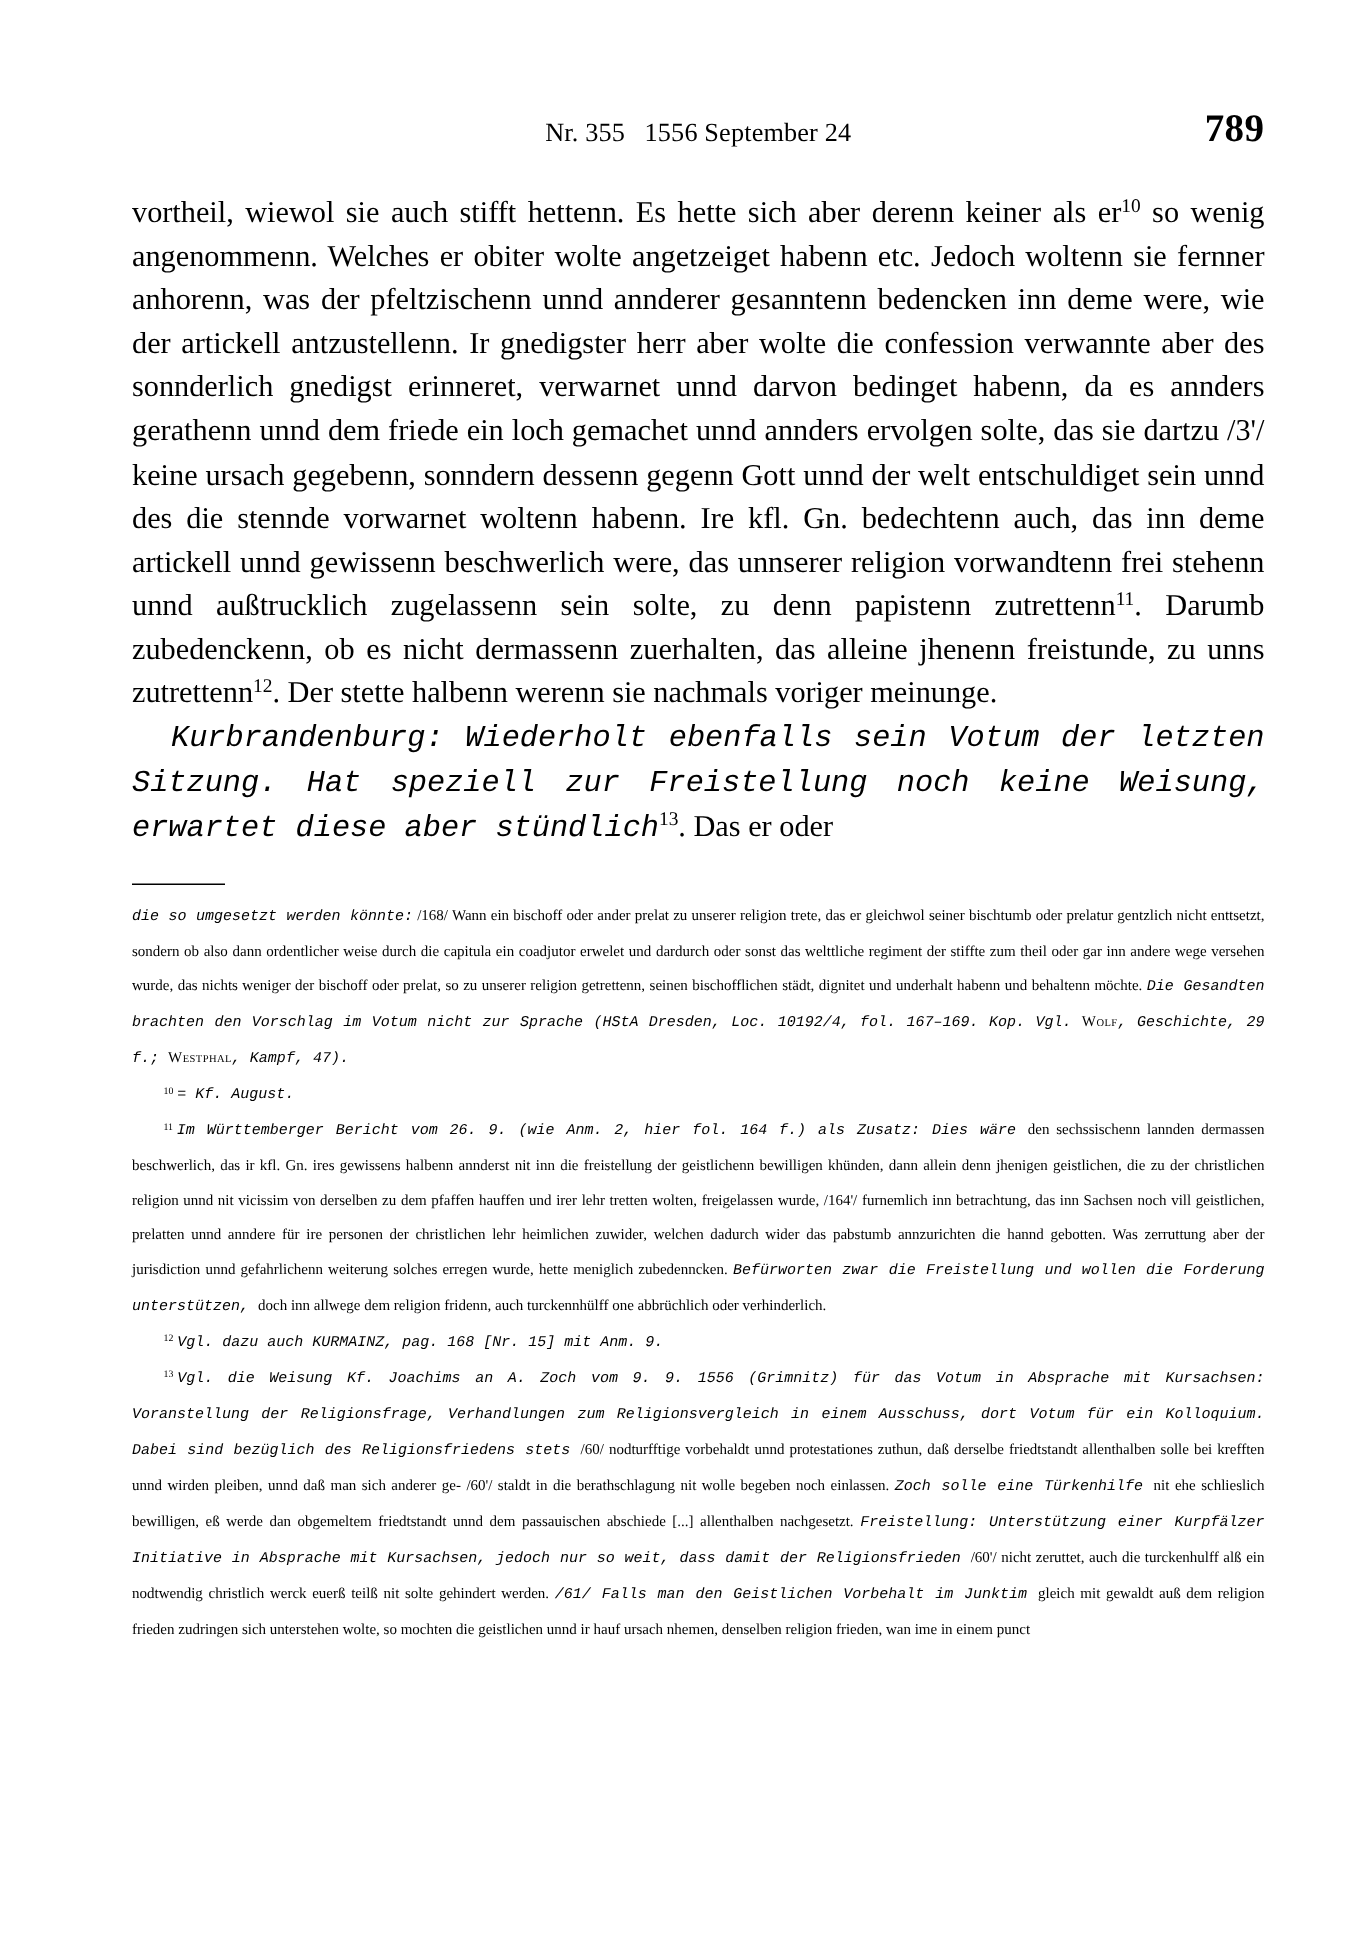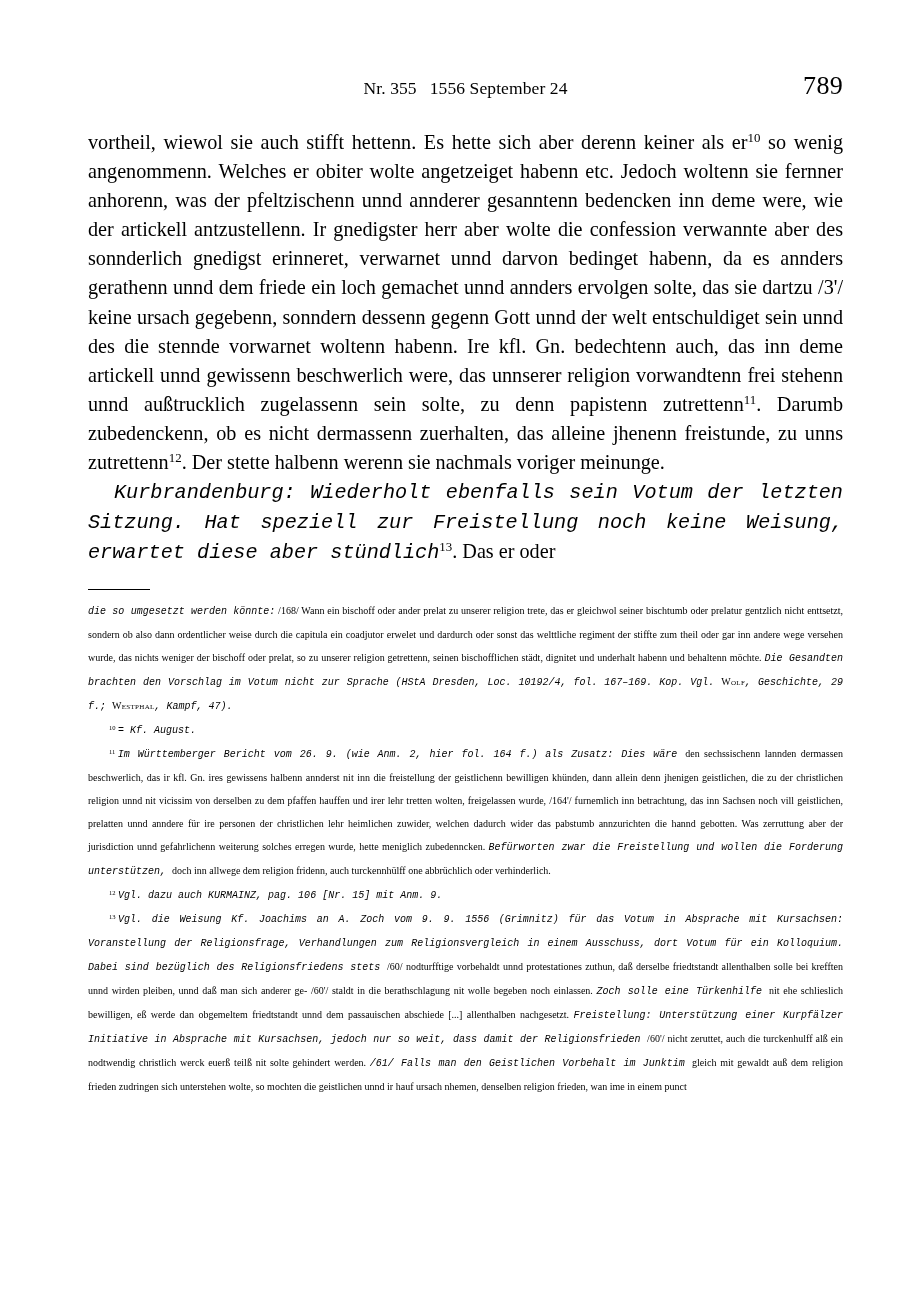--- a/index.html
+++ b/index.html
@@ -34,20 +34,21 @@
     letter-spacing: 0.1px;
     white-space: pre;
   }
   .runhead-center .gap { display: inline-block; width: 13px; }
   .folio {
     position: absolute;
     right: 0;
     top: -7px;
     font-size: 26px;
     letter-spacing: 0.3px;
+    font-weight: bold;
   }
 
   
   .body-block {
     width: 755px;
     font-size: 20.2px;
     line-height: 29.1px;
     text-align: justify;
     text-justify: inter-word;
     hyphens: none;
@@ -108,18 +109,18 @@
       <p><span>vortheil, wiewol sie auch stifft hettenn. Es hette sich aber derenn keiner als er</span><sup>10</sup><span> so wenig angenommenn. Welches er obiter wolte angetzeiget habenn etc. Jedoch woltenn sie fernner anhorenn, was der pfeltzischenn unnd annderer gesanntenn bedencken inn deme were, wie der artickell antzustellenn. Ir gnedigster herr aber wolte die confession verwannte aber des sonnderlich gnedigst erinneret, verwarnet unnd darvon bedinget habenn, da es annders gerathenn unnd dem friede ein loch gemachet unnd annders ervolgen solte, das sie dartzu /3'/ keine ursach gegebenn, sonndern dessenn gegenn Gott unnd der welt entschuldiget sein unnd des die stennde vorwarnet woltenn habenn. Ire kfl. Gn. bedechtenn auch, das inn deme artickell unnd gewissenn beschwerlich were, das unnserer religion vorwandtenn frei stehenn unnd außtrucklich zugelassenn sein solte, zu denn papistenn zutrettenn</span><sup>11</sup><span>. Darumb zubedenckenn, ob es nicht dermassenn zuerhalten, das alleine jhenenn freistunde, zu unns zutrettenn</span><sup>12</sup><span>. Der stette halbenn werenn sie nachmals voriger meinunge.</span></p>
       <p class="para-indent"><span class="ital">Kurbrandenburg: Wiederholt ebenfalls sein Votum der letzten Sitzung. Hat speziell zur Freistellung noch keine Weisung, erwartet diese aber stündlich</span><sup>13</sup><span>. Das er oder</span></p>
     </div>
 
   <div class="fn-area">
     <div class="fn-rule"></div>
     <div class="fn-block" id="fn-block">
         <p><span class="ital">die so umgesetzt werden könnte:</span><span> /168/ Wann ein bischoff oder ander prelat zu unserer religion trete, das er gleichwol seiner bischtumb oder prelatur gentzlich nicht enttsetzt, sondern ob also dann ordentlicher weise durch die capitula ein coadjutor erwelet und dardurch oder sonst das welttliche regiment der stiffte zum theil oder gar inn andere wege versehen wurde, das nichts weniger der bischoff oder prelat, so zu unserer religion getrettenn, seinen bischofflichen städt, dignitet und underhalt habenn und behaltenn möchte. </span><span class="ital">Die Gesandten brachten den Vorschlag im Votum nicht zur Sprache (HStA Dresden, Loc. 10192/4, fol. 167–169. Kop. Vgl. </span><span class="sc">Wolf</span><span class="ital">, Geschichte, 29 f.; </span><span class="sc">Westphal</span><span class="ital">, Kampf, 47).</span></p>
         <p class="fn-note"><span class="fn-num">10</span><span class="ital">= Kf. August.</span></p>
         <p class="fn-note"><span class="fn-num">11</span><span class="ital">Im Württemberger Bericht vom 26. 9. (wie Anm. 2, hier fol. 164 f.) als Zusatz: Dies wäre </span><span>den sechssischenn lannden dermassen beschwerlich, das ir kfl. Gn. ires gewissens halbenn annderst nit inn die freistellung der geistlichenn bewilligen khünden, dann allein denn jhenigen geistlichen, die zu der christlichen religion unnd nit vicissim von derselben zu dem pfaffen hauffen und irer lehr tretten wolten, freigelassen wurde, /164'/ furnemlich inn betrachtung, das inn Sachsen noch vill geistlichen, prelatten unnd anndere für ire personen der christlichen lehr heimlichen zuwider, welchen dadurch wider das pabstumb annzurichten die hannd gebotten. Was zerruttung aber der jurisdiction unnd gefahrlichenn weiterung solches erregen wurde, hette meniglich zubedenncken. </span><span class="ital">Befürworten zwar die Freistellung und wollen die Forderung unterstützen, </span><span>doch inn allwege dem religion fridenn, auch turckennhülff one abbrüchlich oder verhinderlich.</span></p>
-        <p class="fn-note"><span class="fn-num">12</span><span class="ital">Vgl. dazu auch KURMAINZ, pag. 106 [Nr. 15] mit Anm. 9.</span></p>
+        <p class="fn-note"><span class="fn-num">12</span><span class="ital">Vgl. dazu auch KURMAINZ, pag. 168 [Nr. 15] mit Anm. 9.</span></p>
         <p class="fn-note"><span class="fn-num">13</span><span class="ital">Vgl. die Weisung Kf. Joachims an A. Zoch vom 9. 9. 1556 (Grimnitz) für das Votum in Absprache mit Kursachsen: Voranstellung der Religionsfrage, Verhandlungen zum Religionsvergleich in einem Ausschuss, dort Votum für ein Kolloquium. Dabei sind bezüglich des Religionsfriedens stets </span><span>/60/ nodturfftige vorbehaldt unnd protestationes zuthun, daß derselbe friedtstandt allenthalben solle bei krefften unnd wirden pleiben, unnd daß man sich anderer ge- /60'/ staldt in die berathschlagung nit wolle begeben noch einlassen. </span><span class="ital">Zoch solle eine Türkenhilfe </span><span>nit ehe schlieslich bewilligen, eß werde dan obgemeltem friedtstandt unnd dem passauischen abschiede [...] allenthalben nachgesetzt. </span><span class="ital">Freistellung: Unterstützung einer Kurpfälzer Initiative in Absprache mit Kursachsen, jedoch nur so weit, dass damit der Religionsfrieden </span><span>/60'/ nicht zeruttet, auch die turckenhulff alß ein nodtwendig christlich werck euerß teilß nit solte gehindert werden. </span><span class="ital">/61/ Falls man den Geistlichen Vorbehalt im Junktim </span><span>gleich mit gewaldt auß dem religion frieden zudringen sich unterstehen wolte, so mochten die geistlichen unnd ir hauf ursach nhemen, denselben religion frieden, wan ime in einem punct</span></p>
       </div>
   </div>
 
 </div>
 
 </body></html>

